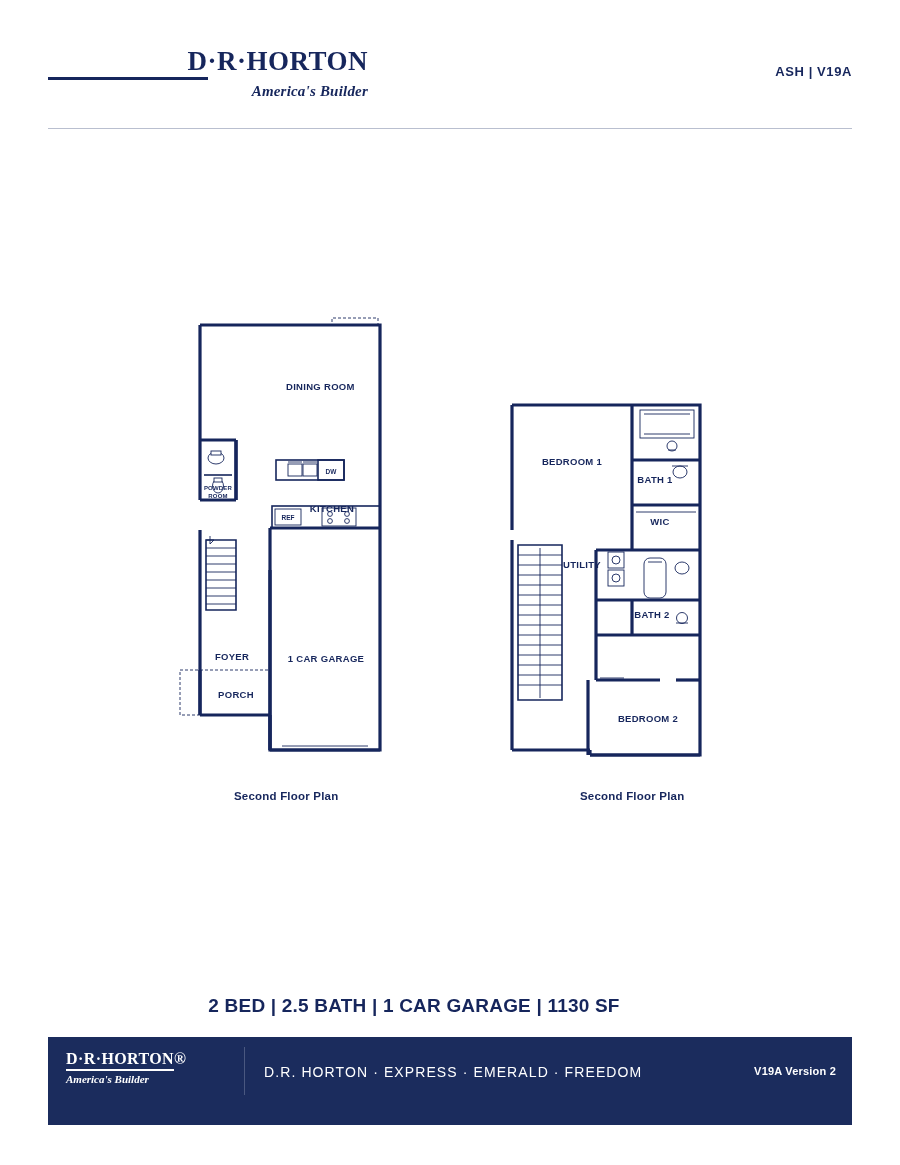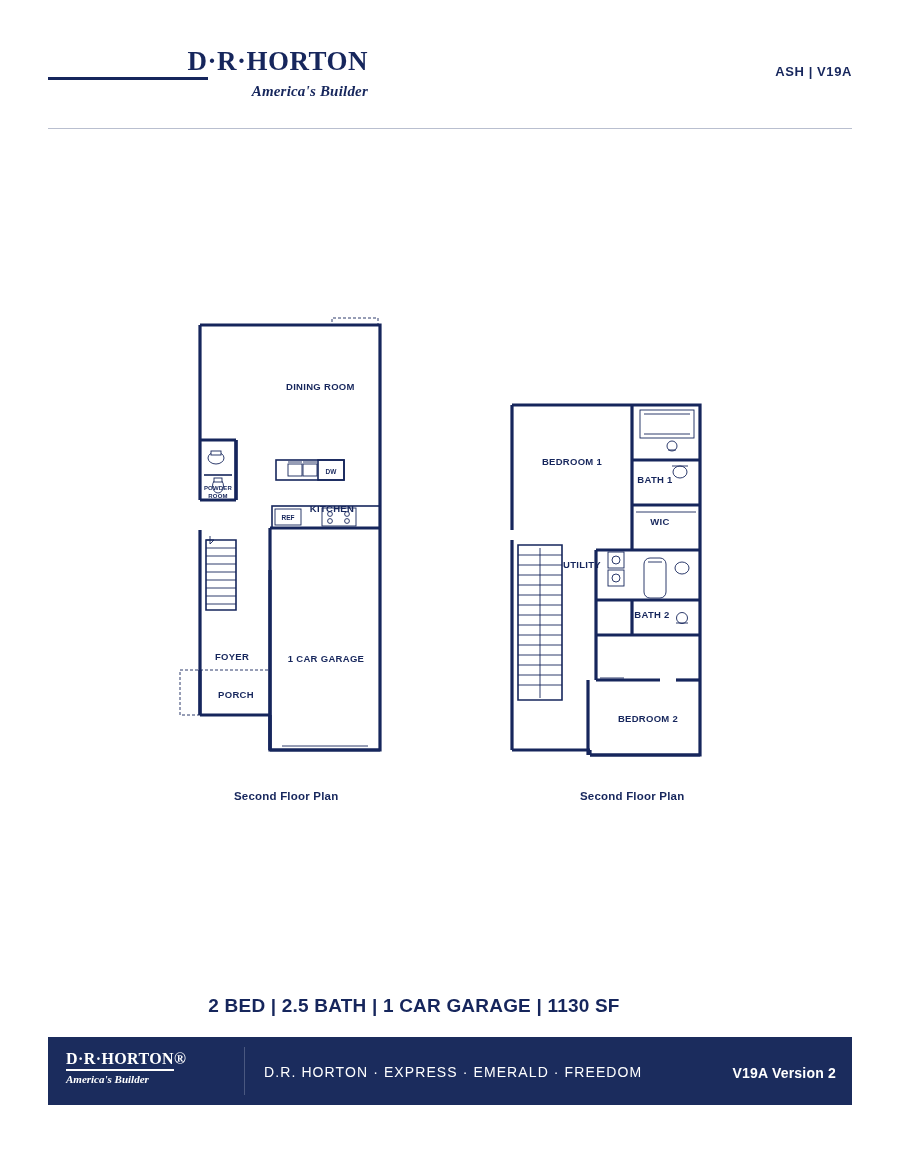--- a/index.html
+++ b/index.html
@@ -163,21 +163,21 @@
     letter-spacing: 0.2px;
     color: #16265c;
   }
 
   
   .footer {
     position: absolute;
     left: 48px;
     top: 1037px;
     width: 804px;
-    height: 68px;
+    height: 88px;
     background: #1b2c5d;
   }
   .footer-logo {
     position: absolute;
     left: 18px;
     top: 14px;
     width: 190px;
     color: #ffffff;
   }
   .footer-logo .fl-main {
@@ -215,21 +215,21 @@
     top: 27px;
     font-size: 14px;
     font-weight: normal;
     letter-spacing: 1.1px;
     color: #ffffff;
   }
   .footer-version {
     position: absolute;
     right: 16px;
     top: 28px;
-    font-size: 14px;
+    font-size: 11px;
     font-weight: bold;
     color: #ffffff;
     letter-spacing: 0.2px;
   }
 </style>
 </head>
 <body>
 
 <div class="page">
 

